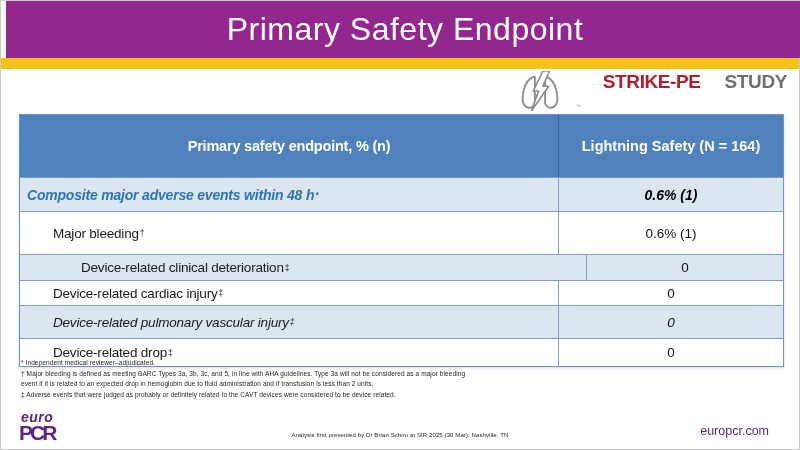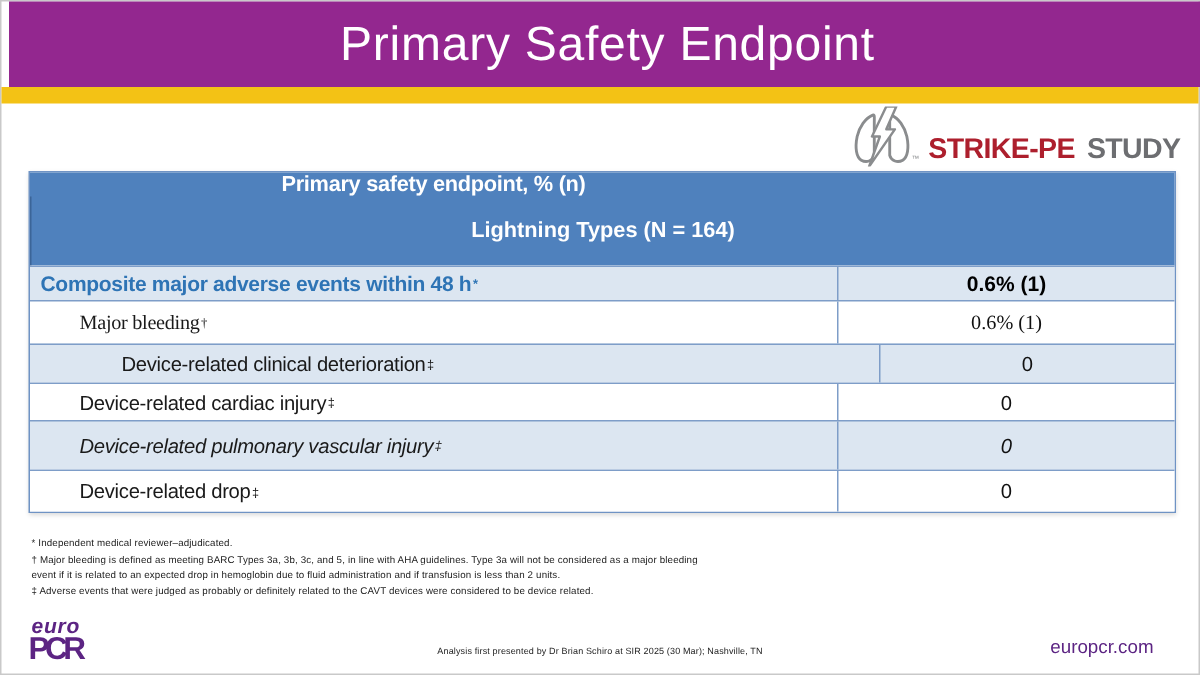--- a/index.html
+++ b/index.html
@@ -25,51 +25,50 @@
   .banner .title{
     color:#ffffff;font-size:32px;font-weight:500;letter-spacing:0.5px;
   }
   .gold-bar{
     position:absolute;left:0;top:57px;width:100%;height:11px;
     background:var(--accent-gold,#F3C215);
   }
   
   .study-logo{
     position:absolute;top:70px;right:12px;height:40px;
-    display:flex;align-items:flex-end;gap:4px;
+    display:flex;align-items:flex-start;gap:20px;
   }
   .study-logo svg{display:block;}
   .tm{font-size:5px;color:#8A8C8E;align-self:flex-end;margin:0 2px 2px -6px;}
   .strike-text{font-size:19px;font-weight:700;letter-spacing:-0.4px;color:var(--strike-red,#AD1F2D);}
-  .study-text{font-size:19px;font-weight:700;letter-spacing:-0.4px;color:var(--study-gray,#6D6E71);margin-left:4px;margin-top:20px;}
+  .study-text{font-size:19px;font-weight:700;letter-spacing:-0.4px;color:var(--study-gray,#6D6E71);margin-left:4px;}
   
   .table{
     position:absolute;left:18px;top:113px;width:765px;
     border:1px solid #6f93c4;box-sizing:border-box;
     box-shadow:0 1px 3px rgba(0,0,0,0.15);
   }
   .t-header{
     display:flex;height:62px;
     background:var(--table-header-blue,#4F81BD);
     color:#ffffff;
-    flex-direction:column;
   }
   .th-cell{display:flex;align-items:center;justify-content:center;text-align:center;box-sizing:border-box;}
   .th-left{width:538px;font-size:14.5px;font-weight:700;letter-spacing:-0.2px;}
   .th-right{flex:1;font-size:14.5px;border-left:1px solid rgba(24,48,82,0.35);}
   .th-right .bold{font-weight:700;}
   .th-right .reg{font-weight:700;margin-left:4px;}
   .t-row{
     display:flex;box-sizing:border-box;
     border-top:1px solid #7E9DC8;
     background:#ffffff;
   }
   .t-row:nth-child(odd){background:var(--row-alt-blue,#DCE6F1);}
-  .t-row:nth-child(1){height:23px;}
-  .t-row:nth-child(2){height:29px;font-family:Liberation Serif, serif;}
+  .t-row:nth-child(1){height:34px;font-style:italic;}
+  .t-row:nth-child(2){height:43px;}
   .t-row:nth-child(3){height:26px;padding-left:28px;}
   .t-row:nth-child(4){height:25px;}
   .t-row:nth-child(5){height:33px;font-style:italic;}
   .t-row:nth-child(6){height:28px;}
   .t-label{
     width:538px;box-sizing:border-box;
     display:flex;align-items:center;
     padding-left:7px;
     font-size:13.5px;letter-spacing:-0.2px;color:#1a1a1a;
   }
@@ -120,21 +119,21 @@
     </span>
     <span class="tm">™</span>
     <span class="strike-text">STRIKE-PE</span>
     <span class="study-text">STUDY</span>
   </div>
 
   <div class="table">
     <div class="t-header">
       <div class="th-cell th-left">Primary safety endpoint, % (n)</div>
       <div class="th-cell th-right">
-        <span class="bold">Lightning Types</span>
+        <span class="bold">Lightning Safety</span>
         <span class="reg">(N = 164)</span>
       </div>
     </div>
     <div>
         <div class="t-row em">
       <div class="t-label">
             <span class="lbl">Composite major adverse events within 48 h</span>
             <sup>*</sup>
           </div>
       <div class="t-value">0.6% (1)</div>

